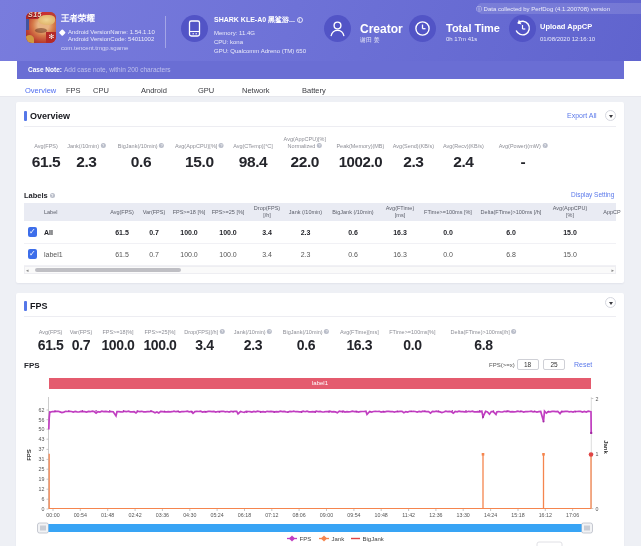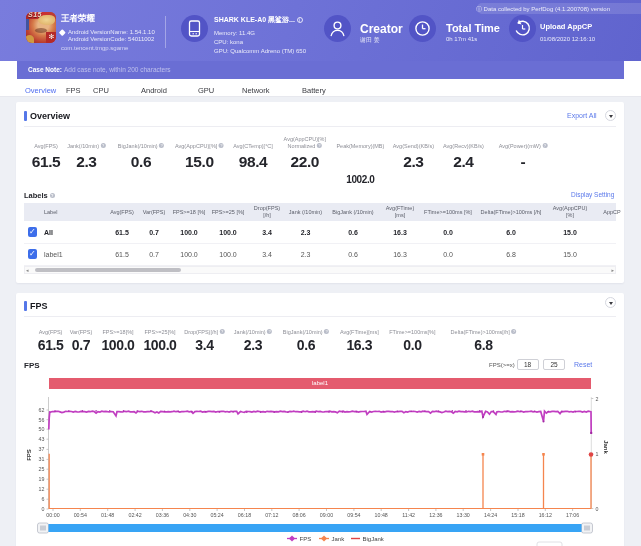--- a/index.html
+++ b/index.html
@@ -111,21 +111,21 @@
 <div class="c sval" style="left:86.4px;top:153.5px;font-size:15.5px;line-height:16px;">2.3</div>
 <div class="c slabel" style="left:141px;top:142.5px;">BigJank(/10min) <span class="q">?</span></div>
 <div class="c sval" style="left:141px;top:153.5px;font-size:15.5px;line-height:16px;">0.6</div>
 <div class="c slabel" style="left:199.4px;top:142.5px;">Avg(AppCPU)[%] <span class="q">?</span></div>
 <div class="c sval" style="left:199.4px;top:153.5px;font-size:15.5px;line-height:16px;">15.0</div>
 <div class="c slabel" style="left:253px;top:142.5px;">Avg(CTemp)[°C]</div>
 <div class="c sval" style="left:253px;top:153.5px;font-size:15.5px;line-height:16px;">98.4</div>
 <div class="c slabel" style="left:304.8px;top:136px;">Avg(AppCPU)[%]<br>Normalized <span class="q">?</span></div>
 <div class="c sval" style="left:304.8px;top:153.5px;font-size:15.5px;line-height:16px;">22.0</div>
 <div class="c slabel" style="left:360.4px;top:142.5px;">Peak(Memory)(MB)</div>
-<div class="c sval" style="left:360.4px;top:153.5px;font-size:10px;line-height:16px;margin-top:18px;">1002.0</div>
+<div class="c sval" style="left:360.4px;top:153.5px;font-size:15px;line-height:16px;">1002.0</div>
 <div class="c slabel" style="left:413.4px;top:142.5px;">Avg(Send)(KB/s)</div>
 <div class="c sval" style="left:413.4px;top:153.5px;font-size:15.5px;line-height:16px;">2.3</div>
 <div class="c slabel" style="left:463.4px;top:142.5px;">Avg(Recv)(KB/s)</div>
 <div class="c sval" style="left:463.4px;top:153.5px;font-size:15.5px;line-height:16px;">2.4</div>
 <div class="c slabel" style="left:523px;top:142.5px;">Avg(Power)(mW) <span class="q">?</span></div>
 <div class="c sval" style="left:523px;top:153.5px;font-size:15.5px;line-height:16px;">-</div>
 <div class="abs" style="left:24px;top:190.5px;font-size:7.5px;font-weight:bold;color:#24252b;">Labels <span class="q">?</span></div>
 <div class="abs blue" style="left:571px;top:191px;font-size:6.5px;">Display Setting</div>
 <div class="thead" style="left:24px;top:202.5px;width:592px;height:18.5px;"></div>
 <div class="abs th" style="left:44px;top:208.5px;">Label</div>

